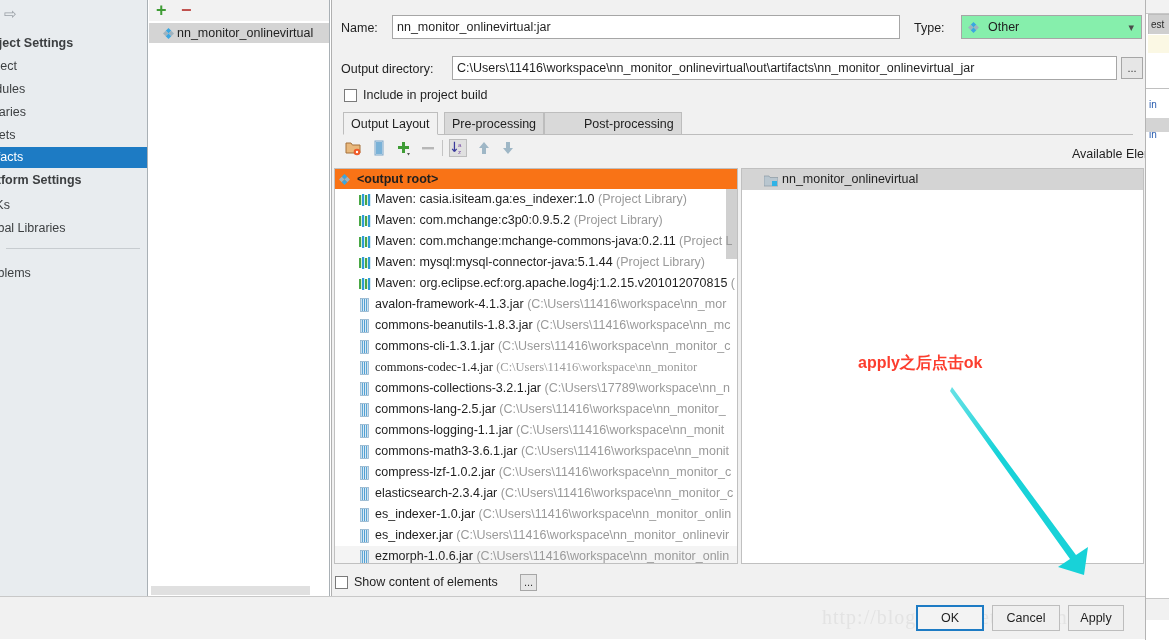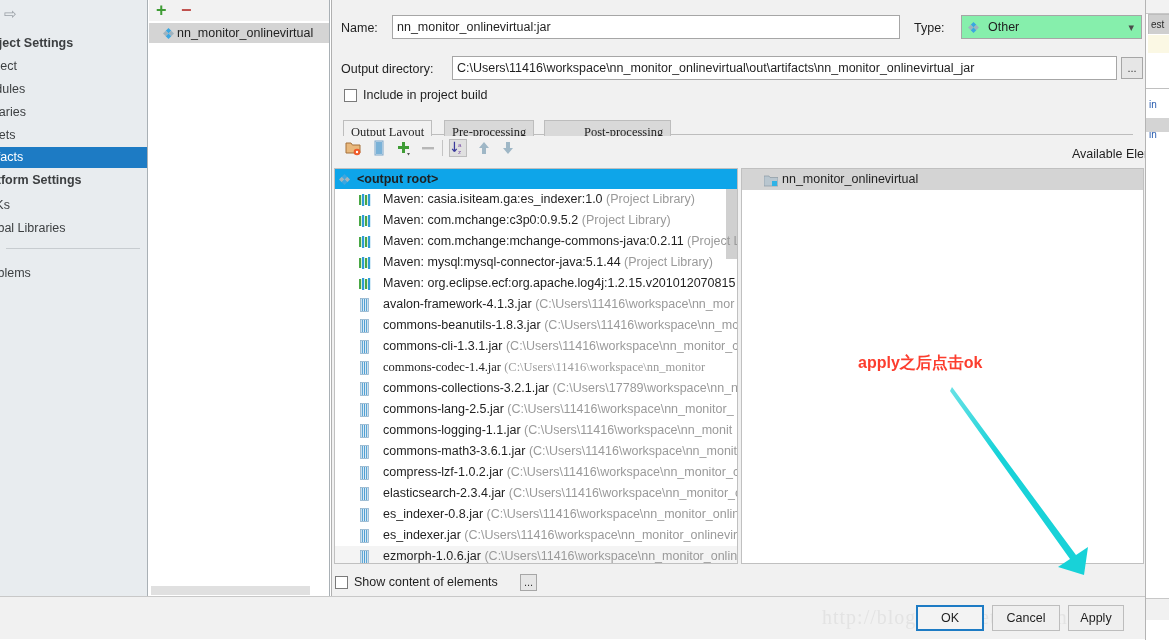--- a/index.html
+++ b/index.html
@@ -78,21 +78,21 @@
   .combo .cm-arrow { position: absolute; right: 7px; top: 0; color: #4a4a4a; font-size: 11px; }
   .dotsbtn { position: absolute; background: #e6e6e6; border: 1px solid #a6a6a6;
              font-size: 11px; color: #333; text-align: center; line-height: 20px; }
 
   .cbrow { position: absolute; font-size: 12.5px; color: #1f1f1f; }
   .cbbox { position: absolute; width: 13px; height: 13px; background: #ffffff;
            border: 1px solid #7a7a7a; }
   .cbtext { position: absolute; left: 19px; top: -3px; white-space: nowrap; line-height: 19px; }
 
   
-  .tabstrip { position: absolute; left: 11px; top: 120px; width: 790px; height: 23px; font-family: Liberation Serif, serif; }
+  .tabstrip { position: absolute; left: 11px; top: 112px; width: 790px; height: 23px; }
   .tab { position: absolute; top: 0; height: 23px; line-height: 22px; font-size: 12.5px;
          padding: 0 7px; border: 1px solid #bdbdbd; background: #d9d9d9; color: #1f1f1f;
          white-space: nowrap; }
   .tab.active { background: #f1f1f1; border-bottom: 1px solid #f1f1f1; color: #1f1f1f; }
   .tabline { position: absolute; left: 11px; top: 134px; width: 790px; height: 0;
              border-top: 1px solid #bdbdbd; }
 
   
   .lt-toolbar { position: absolute; left: 2px; top: 136px; width: 810px; height: 24px;
                 background: #f1f1f1; }
@@ -101,28 +101,28 @@
   .avail-title { position: absolute; top: 147px; left: 740px; font-size: 12.5px;
                  color: #1f1f1f; white-space: nowrap; }
 
   
   .treepanel { position: absolute; top: 168px; left: 2px; width: 404px; height: 396px;
                background: #ffffff; border: 1px solid #c0c0c0; overflow: hidden; }
   .availpanel { position: absolute; top: 168px; left: 409px; width: 403px; height: 396px;
                background: #ffffff; border: 1px solid #c0c0c0; overflow: hidden; }
 
   .tree-root { position: absolute; top: 0; left: 0; width: 413px; height: 20px;
-               background: #0ea5e9; }
+               background: #f97316; }
   .tree-root .diamond { position: absolute; top: 5px; left: 4px; }
   .tree-root span.lbl { position: absolute; left: 22px; top: 0; line-height: 20px;
                font-size: 12.5px; font-weight: bold; color: #1f1f1f; }
 
   .trow { position: absolute; left: 0; width: 402px; height: 21px; line-height: 21px;
           white-space: nowrap; overflow: hidden; font-size: 12.5px; }
-  .trow .nm { color: #1f1f1f; margin-left: 8px; }
+  .trow .nm { color: #1f1f1f; }
   .trow .pth { color: #9a9a9a; }
   .trow .ic { position: absolute; left: 24px; top: 4px; width: 12px; height: 14px; }
   .trow .tx { position: absolute; left: 40px; top: 0; }
 
   .vthumb { position: absolute; top: 0; right: 0; width: 11px; height: 90px;
             background: #d0d0d0; }
 
   .avail-row { position: absolute; top: 0; left: 0; width: 401px; height: 21px;
                background: #d4d4d4; line-height: 21px; font-size: 12.5px; }
   .avail-row .ic { position: absolute; left: 22px; top: 4px; }
@@ -464,21 +464,21 @@
           </div>
           <div class="trow" style="top: 335px;">
             <span class="ic"><svg width="11" height="14" viewBox="0 0 11 14">
                 <rect x="1.5" y="0.5" width="8" height="13" fill="#dce9f4" stroke="#8eb2cd" stroke-width="0.8"></rect>
                 <g stroke="#4f9fd1" stroke-width="1">
                   <line x1="3.4" y1="1" x2="3.4" y2="13"></line>
                   <line x1="5.5" y1="1" x2="5.5" y2="13"></line>
                   <line x1="7.6" y1="1" x2="7.6" y2="13"></line>
                 </g>
               </svg></span>
-            <span class="tx"><span class="nm">es_indexer-0.8.jar</span><span class="pth"> (C:\Users\11416\workspace\nn_monitor_onlin</span></span>
+            <span class="tx"><span class="nm">es_indexer-1.0.jar</span><span class="pth"> (C:\Users\11416\workspace\nn_monitor_onlin</span></span>
           </div>
           <div class="trow" style="top: 356px;">
             <span class="ic"><svg width="11" height="14" viewBox="0 0 11 14">
                 <rect x="1.5" y="0.5" width="8" height="13" fill="#dce9f4" stroke="#8eb2cd" stroke-width="0.8"></rect>
                 <g stroke="#4f9fd1" stroke-width="1">
                   <line x1="3.4" y1="1" x2="3.4" y2="13"></line>
                   <line x1="5.5" y1="1" x2="5.5" y2="13"></line>
                   <line x1="7.6" y1="1" x2="7.6" y2="13"></line>
                 </g>
               </svg></span>

